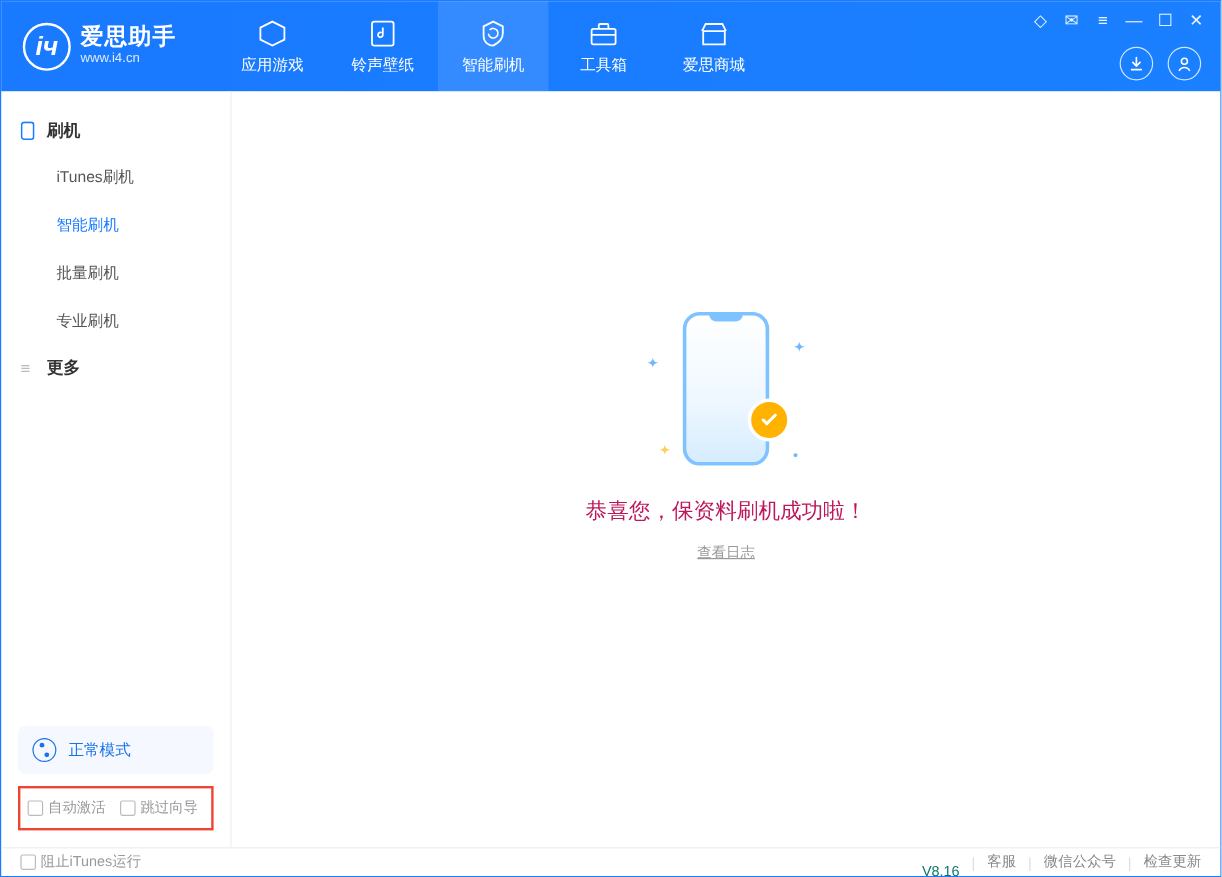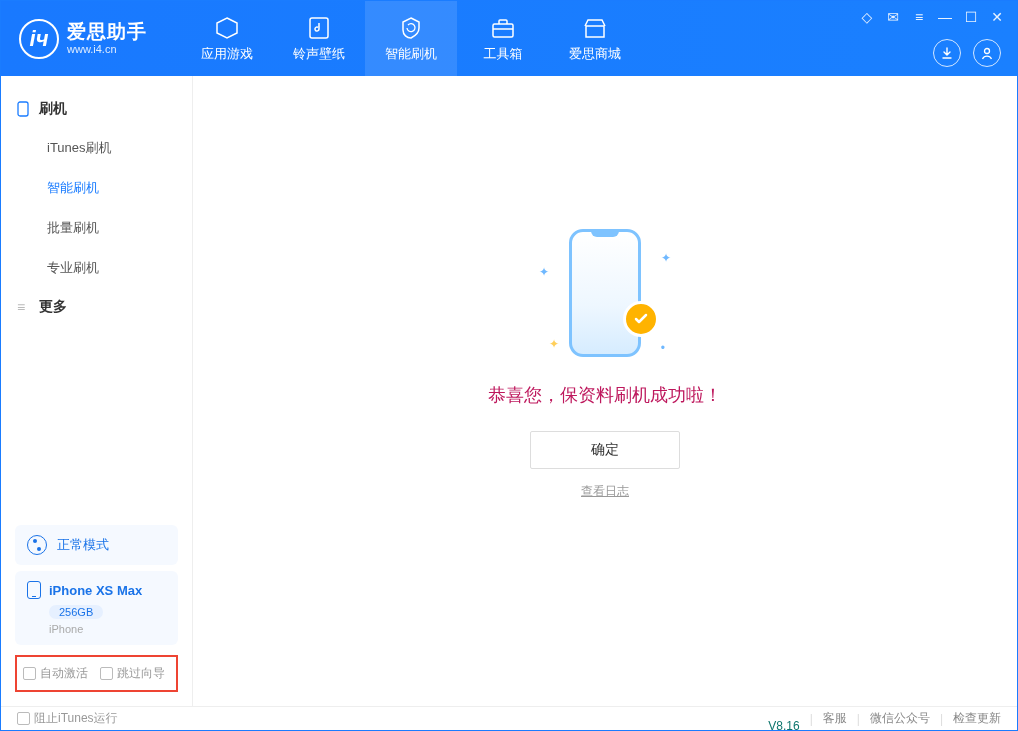--- a/index.html
+++ b/index.html
@@ -165,28 +165,20 @@
       <div class="side-section-header">
         <span class="side-icon" style="color:#bbb">≡</span>
         <span>更多</span>
       </div>
 
       <div class="sidebar-bottom">
         <div class="mode-card">
           <span class="mode-icon"></span>
           <span>正常模式</span>
         </div>
-        <div class="device-card">
-          <div class="device-row1">
-            <span class="dev-icon"></span>
-            <span>iPhone XS Max</span>
-          </div>
-          <span class="cap-badge">256GB</span>
-          <div class="dev-sub">iPhone</div>
-        </div>
         <div class="checkbox-row">
           <label class="cb">
             <span class="cb-box"></span>
             <span>自动激活</span>
           </label>
           <label class="cb">
             <span class="cb-box"></span>
             <span>跳过向导</span>
           </label>
         </div>
@@ -202,21 +194,20 @@
         <div class="phone-shape">
           <div class="phone-notch"></div>
         </div>
         <div class="check-badge">
           <svg width="18" height="18" viewBox="0 0 18 18">
               <path d="M4 9 l3 3 l7 -7" stroke="#fff" stroke-width="2.5" fill="none" stroke-linecap="round" stroke-linejoin="round"></path>
             </svg>
         </div>
       </div>
       <div class="success-text">恭喜您，保资料刷机成功啦！</div>
-      <button class="ok-btn">确定</button>
       <a class="log-link">查看日志</a>
     </div>
   </div>
 
   <div class="statusbar">
     <div class="sb-left">
       <label class="cb">
         <span class="cb-box"></span>
         <span>阻止iTunes运行</span>
       </label>

